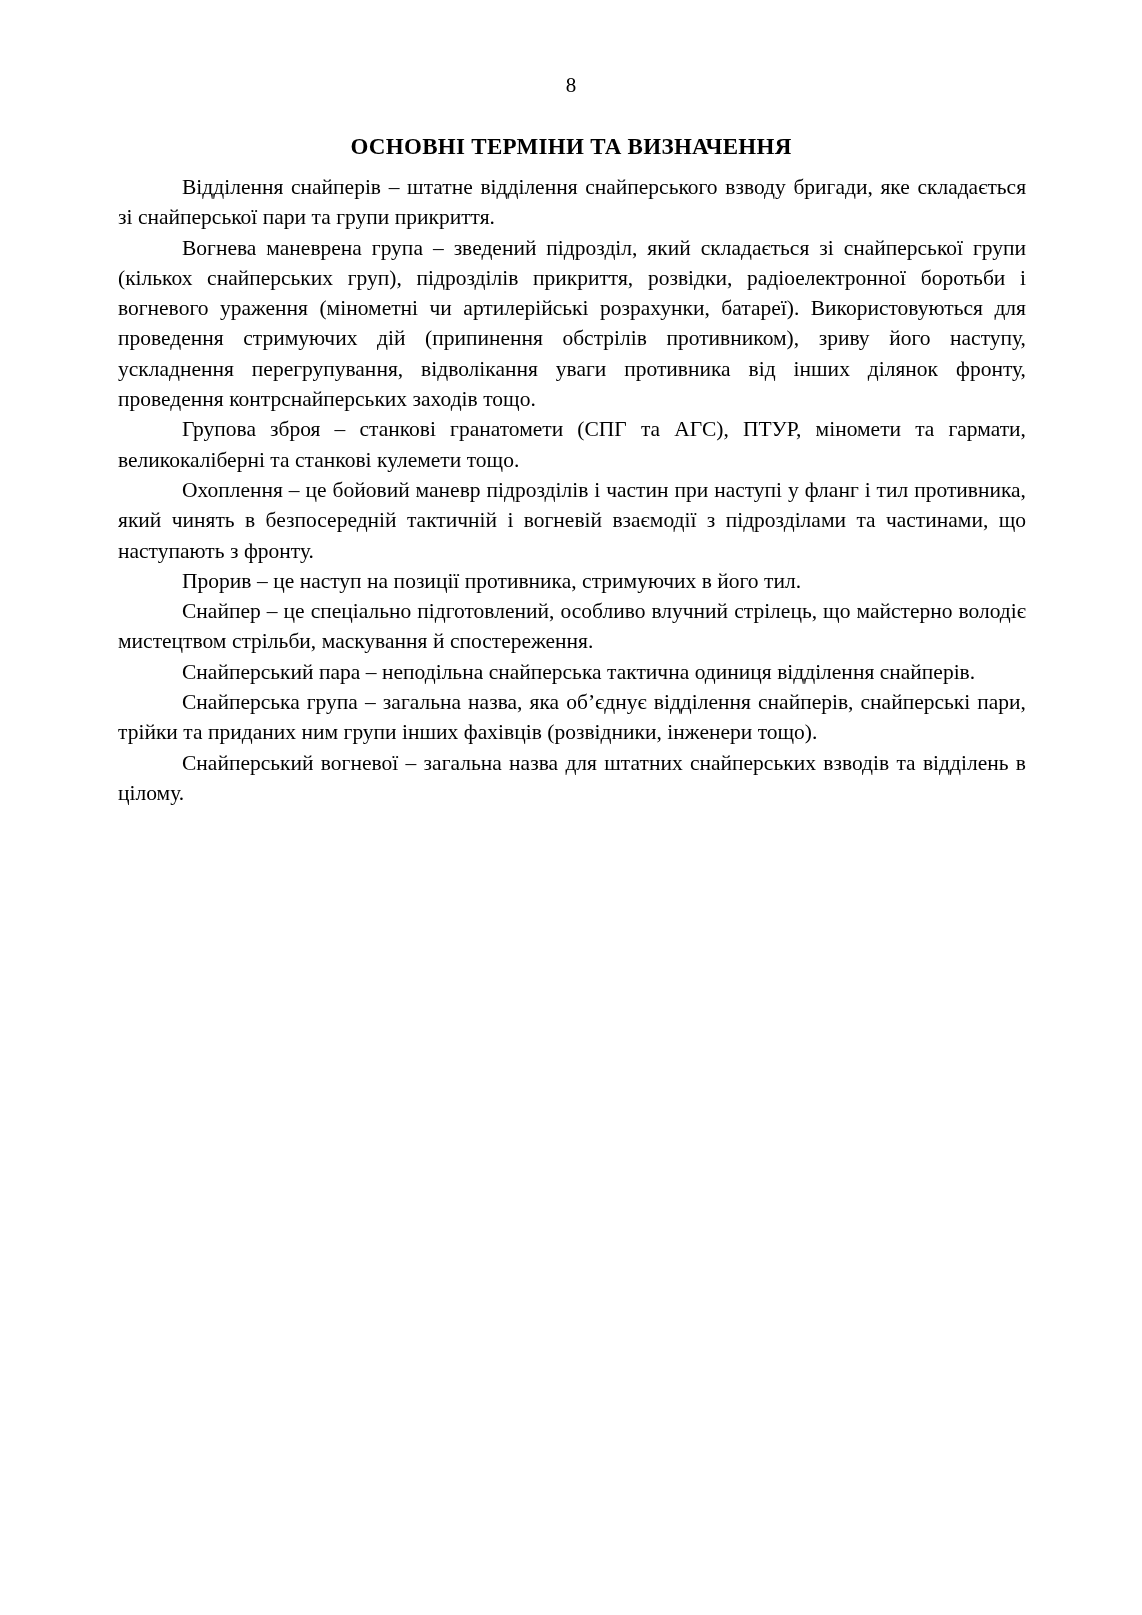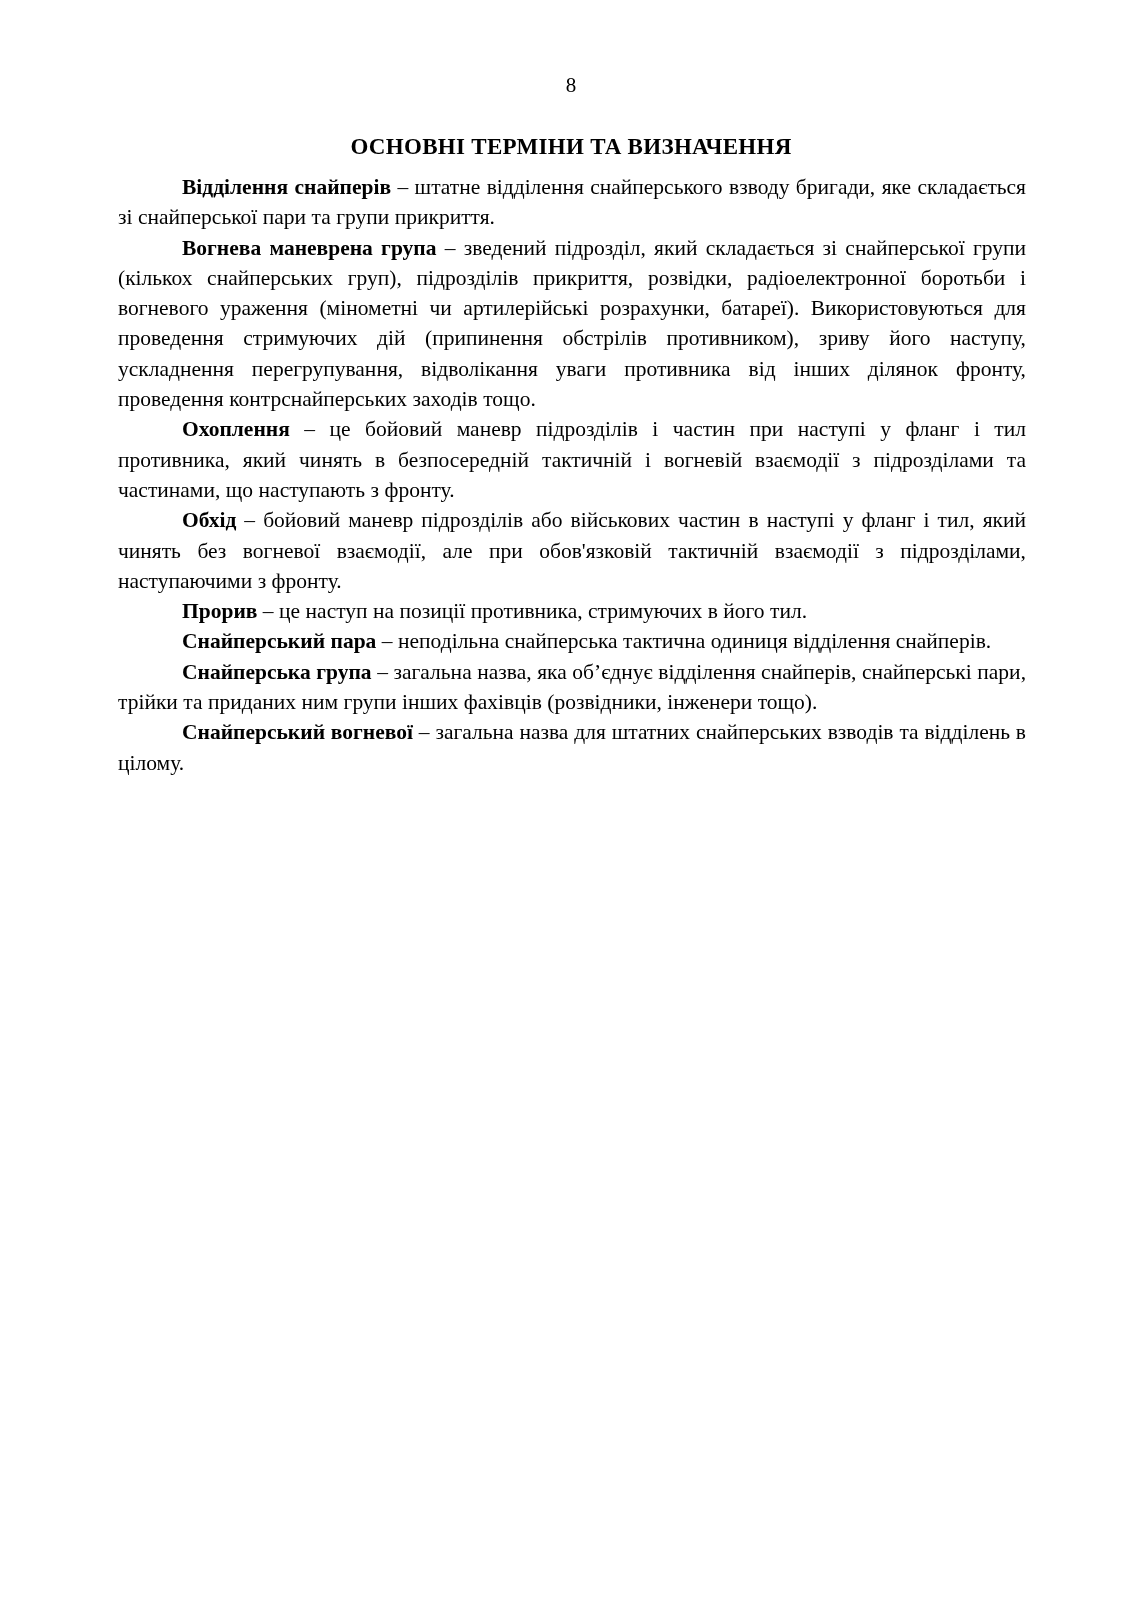--- a/index.html
+++ b/index.html
@@ -56,39 +56,40 @@
     text-align: justify;
     text-indent: 64px;
     text-justify: inter-word;
     hyphens: none;
     word-spacing: 0.1px;
   }
   p.para:last-child {
     text-align-last: left;
   }
   .term {
-    font-weight: bold;
+    font-weight: normal;
   }
   .dash {
     font-weight: normal;
   }
 </style>
 </head>
 <body>
 
 <div class="page">
 
   <div class="page-number">8</div>
 
   <h1 class="doc-title">ОСНОВНІ ТЕРМІНИ ТА ВИЗНАЧЕННЯ</h1>
 
   <div class="content">
       <p class="para"><span class="term">Відділення снайперів</span><span class="dash"> – </span><span class="definition">штатне відділення снайперського взводу бригади, яке складається зі снайперської пари та групи прикриття.</span></p>
       <p class="para"><span class="term">Вогнева маневрена група</span><span class="dash"> – </span><span class="definition">зведений підрозділ, який складається зі снайперської групи (кількох снайперських груп), підрозділів прикриття, розвідки, радіоелектронної боротьби і вогневого ураження (мінометні чи артилерійські розрахунки, батареї). Використовуються для проведення стримуючих дій (припинення обстрілів противником), зриву його наступу, ускладнення перегрупування, відволікання уваги противника від інших ділянок фронту, проведення контрснайперських заходів тощо.</span></p>
+      <p class="para"><span class="term">Групова зброя</span><span class="dash"> – </span><span class="definition">станкові гранатомети (СПГ та АГС), ПТУР, міномети та гармати, великокаліберні та станкові  кулемети тощо.</span></p>
       <p class="para"><span class="term">Охоплення</span><span class="dash"> – </span><span class="definition">це бойовий маневр підрозділів і частин при наступі у фланг і тил противника, який чинять в безпосередній тактичній і вогневій взаємодії з підрозділами та частинами, що наступають з фронту.</span></p>
-      <p class="para"><span class="term">Обхід</span><span class="dash"> – </span><span class="definition">бойовий маневр підрозділів або військових частин в наступі у фланг і тил, який чинять без вогневої взаємодії, але при обов'язковій тактичній взаємодії з підрозділами, наступаючими з фронту.</span></p>
       <p class="para"><span class="term">Прорив</span><span class="dash"> – </span><span class="definition">це наступ на позиції противника, стримуючих в його тил.</span></p>
+      <p class="para"><span class="term">Снайпер</span><span class="dash"> – </span><span class="definition">це спеціально підготовлений, особливо влучний стрілець, що майстерно володіє мистецтвом стрільби, маскування й спостереження.</span></p>
       <p class="para"><span class="term">Снайперський пара</span><span class="dash"> – </span><span class="definition">неподільна снайперська тактична одиниця відділення снайперів.</span></p>
       <p class="para"><span class="term">Снайперська група</span><span class="dash"> – </span><span class="definition">загальна назва, яка об’єднує відділення снайперів, снайперські пари, трійки та приданих ним групи інших фахівців (розвідники, інженери тощо).</span></p>
       <p class="para"><span class="term">Снайперський вогневої</span><span class="dash"> – </span><span class="definition">загальна назва для штатних снайперських взводів та відділень в цілому.</span></p>
     </div>
 
 </div>
 
 </body></html>

